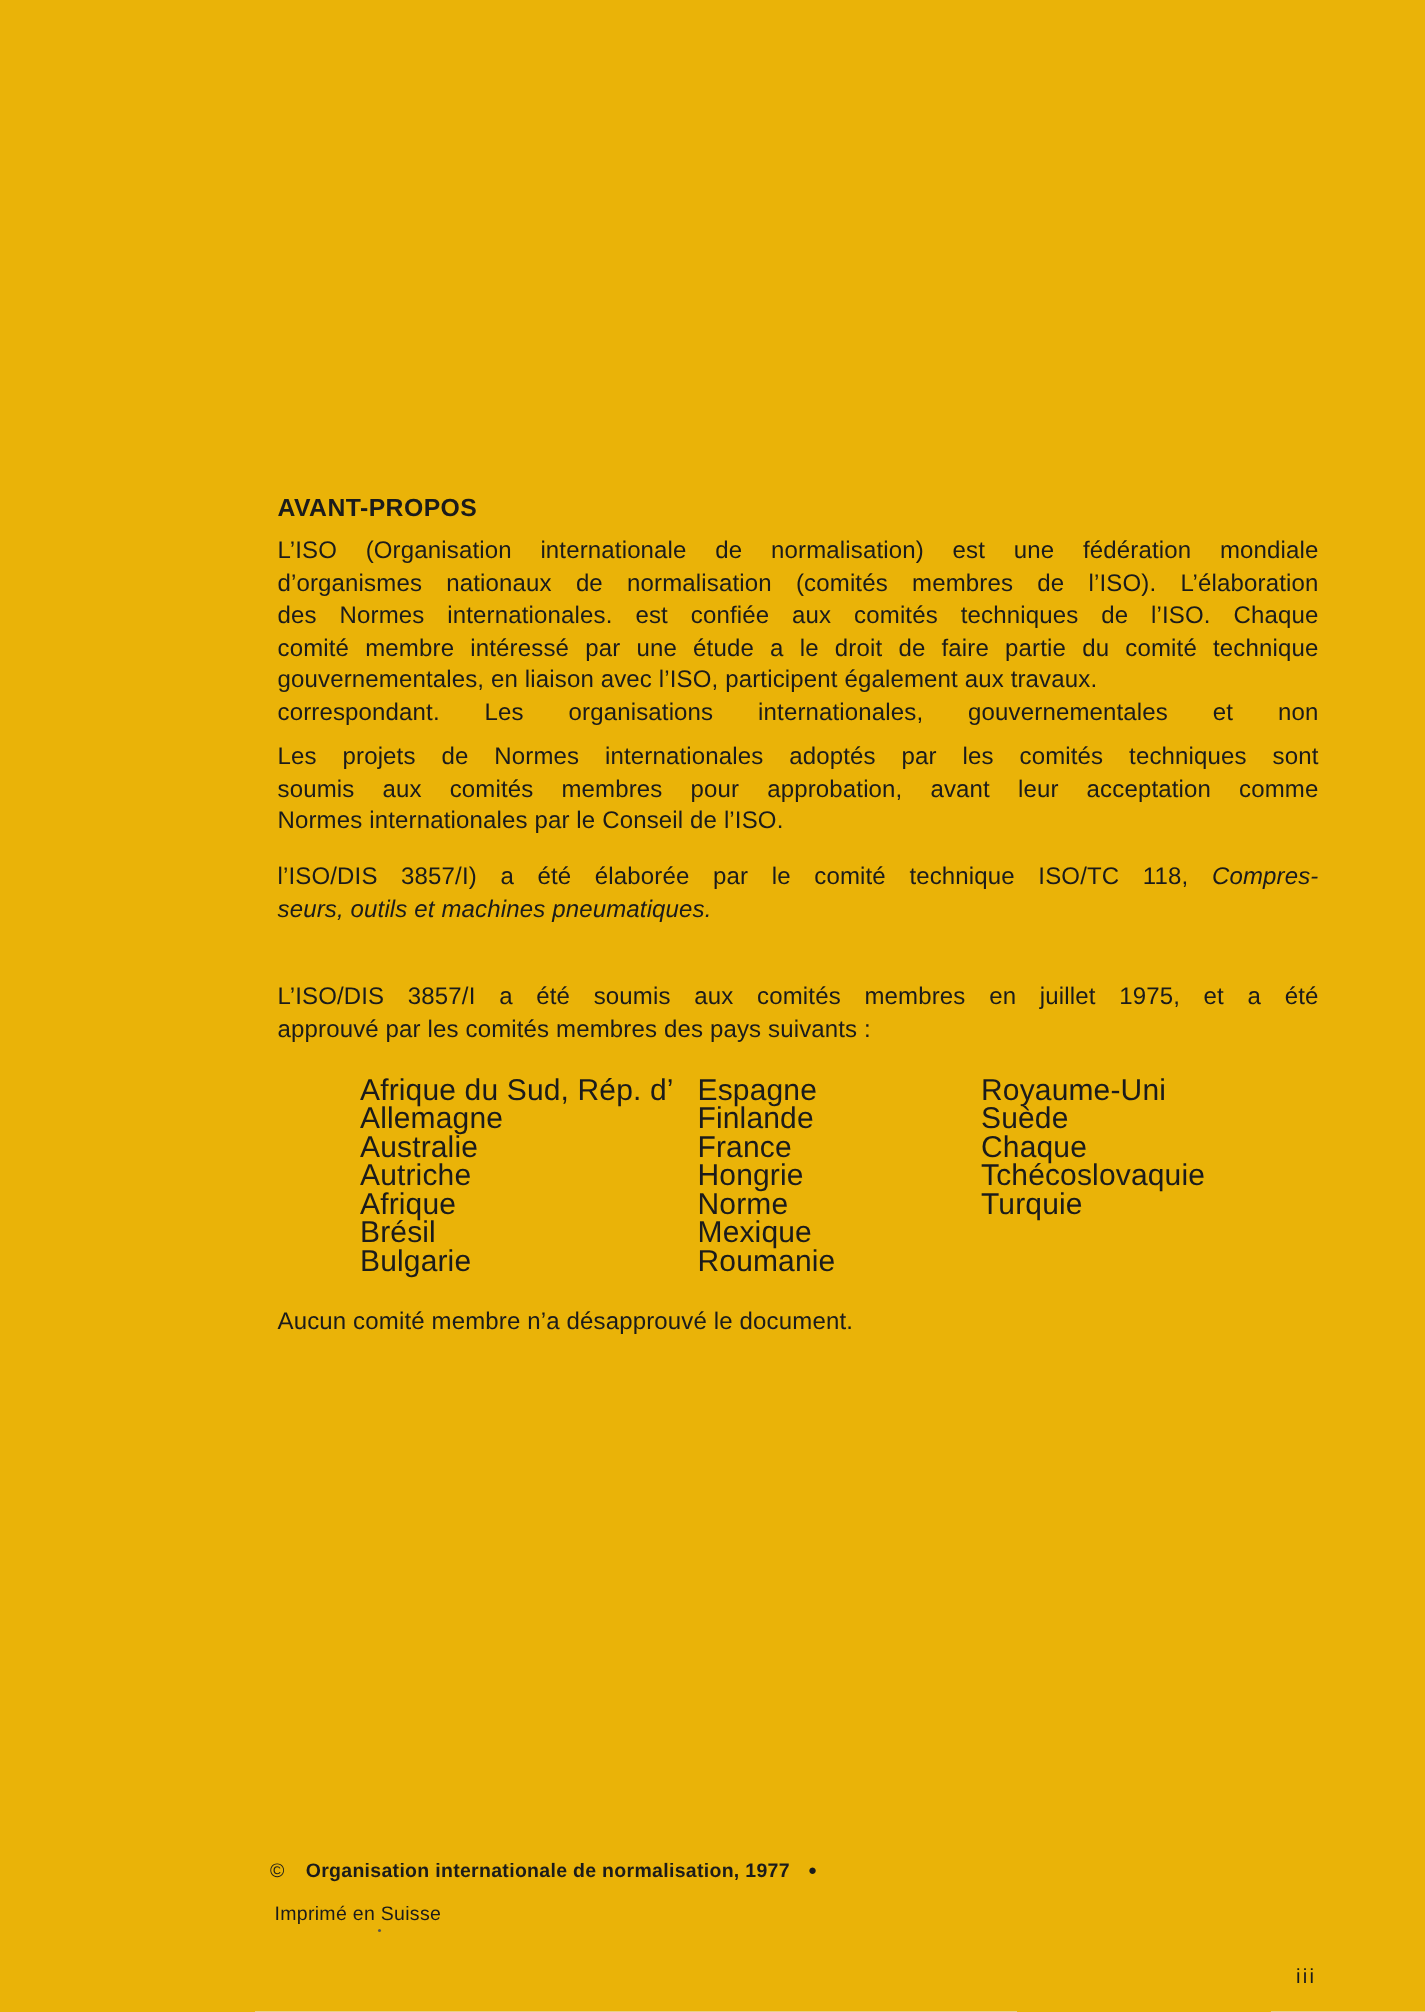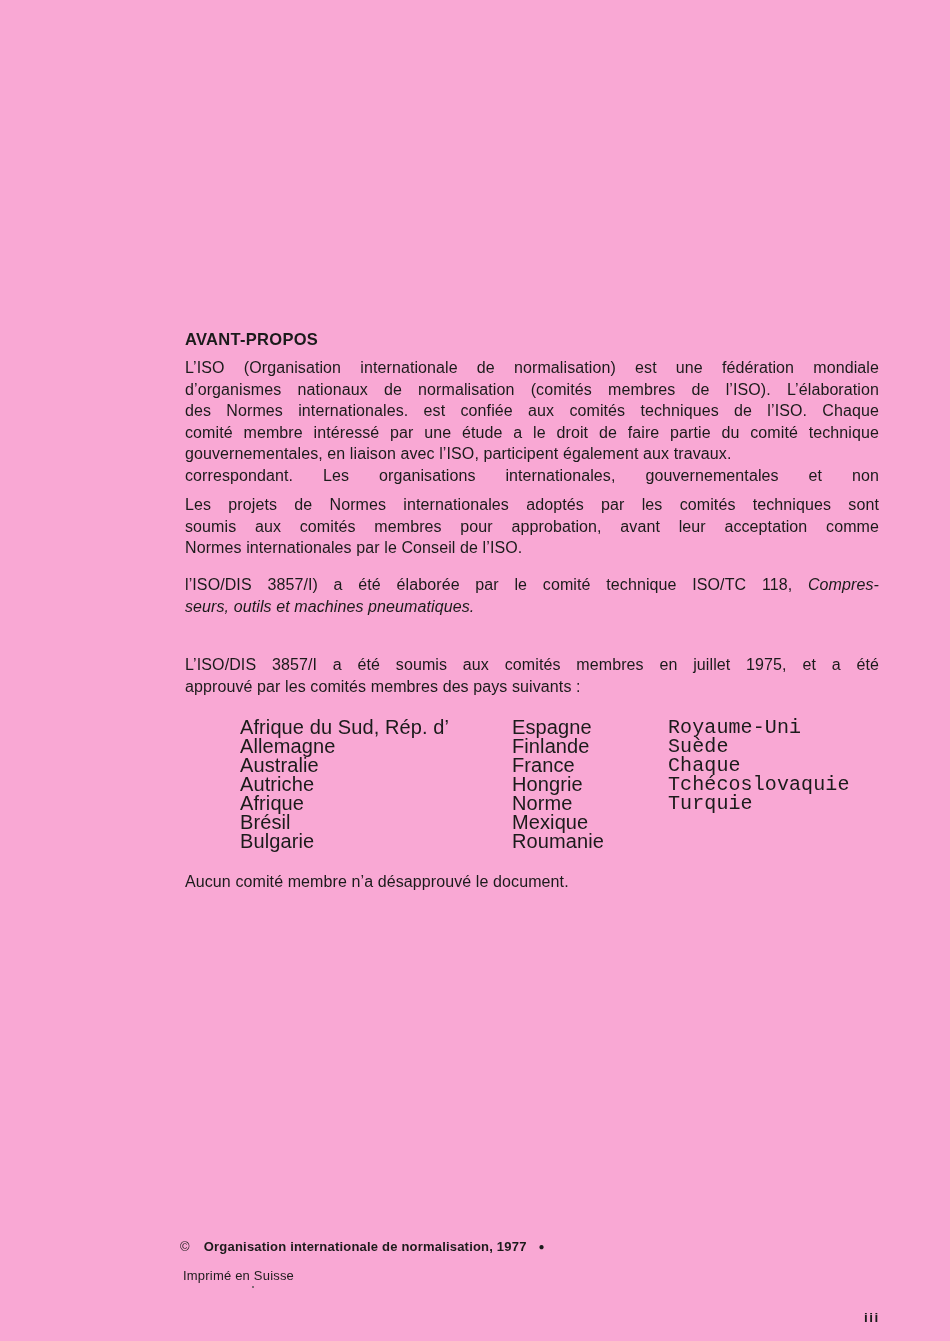--- a/index.html
+++ b/index.html
@@ -1,20 +1,20 @@
 <!DOCTYPE html>
 <html><head>
 <meta charset="utf-8">
 <style>
   html, body { margin: 0; padding: 0; background: #e8e8e8; }
   .page {
     position: relative;
     width: 950px;
     height: 1341px;
-    background: #f9a8d4;
+    background: #eab308;
     font-family: "Liberation Sans", sans-serif;
     color: #1b1b1b;
     overflow: hidden;
     margin: 0 auto;
   }
   .doc-title {
     position: absolute;
     left: 185px;
     top: 330px;
     font-size: 16.5px;
@@ -37,22 +37,22 @@
   .tline.tlast { text-align-last: left; }
   .it { font-style: italic; }
   .countries-col {
     position: absolute;
     top: 718px;
     font-size: 20px;
     line-height: 19px;
     letter-spacing: 0.1px;
   }
   #col1 { left: 240px; }
-  #col2 { left: 465px; margin-left: 47px; }
-  #col3 { left: 668px; font-family: Liberation Mono, monospace; }
+  #col2 { left: 465px; }
+  #col3 { left: 654px; }
   .closing {
     position: absolute;
     left: 185px;
     top: 871px;
     font-size: 16px;
     line-height: 21.5px;
     letter-spacing: 0.1px;
   }
   .copyright-line {
     position: absolute;
@@ -87,21 +87,21 @@
     width: 2px;
     height: 2px;
     background: #555555;
     border-radius: 50%;
   }
   .page-number {
     position: absolute;
     left: 864px;
     top: 1310px;
     font-size: 13.5px;
-    font-weight: 700;
+    font-weight: 400;
     letter-spacing: 1.5px;
   }
 </style>
 </head>
 <body>
 
 <div class="page">
 
   <div class="doc-title">AVANT-PROPOS</div>
 

